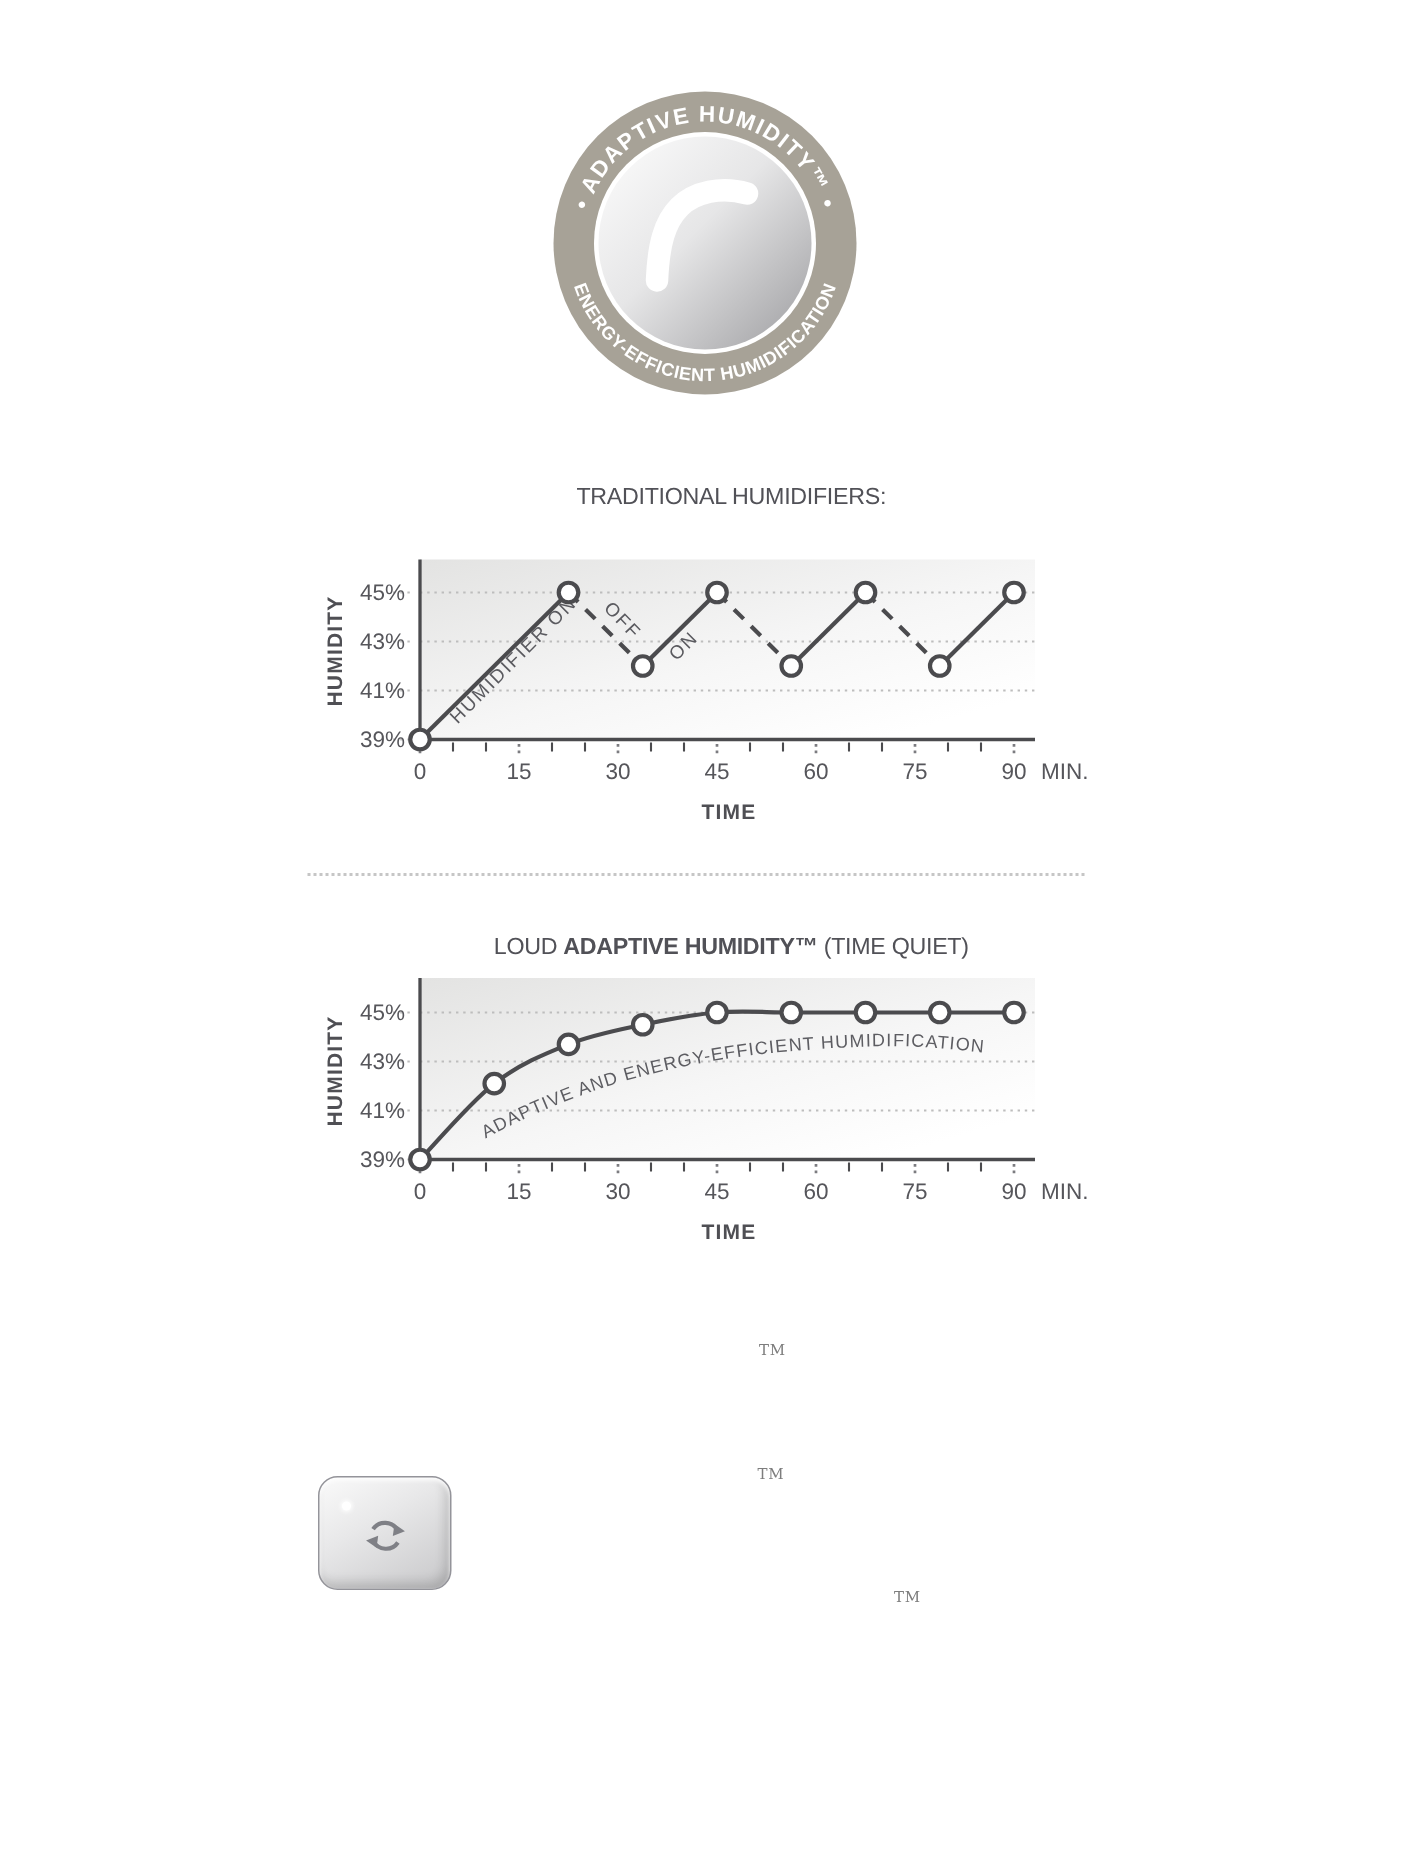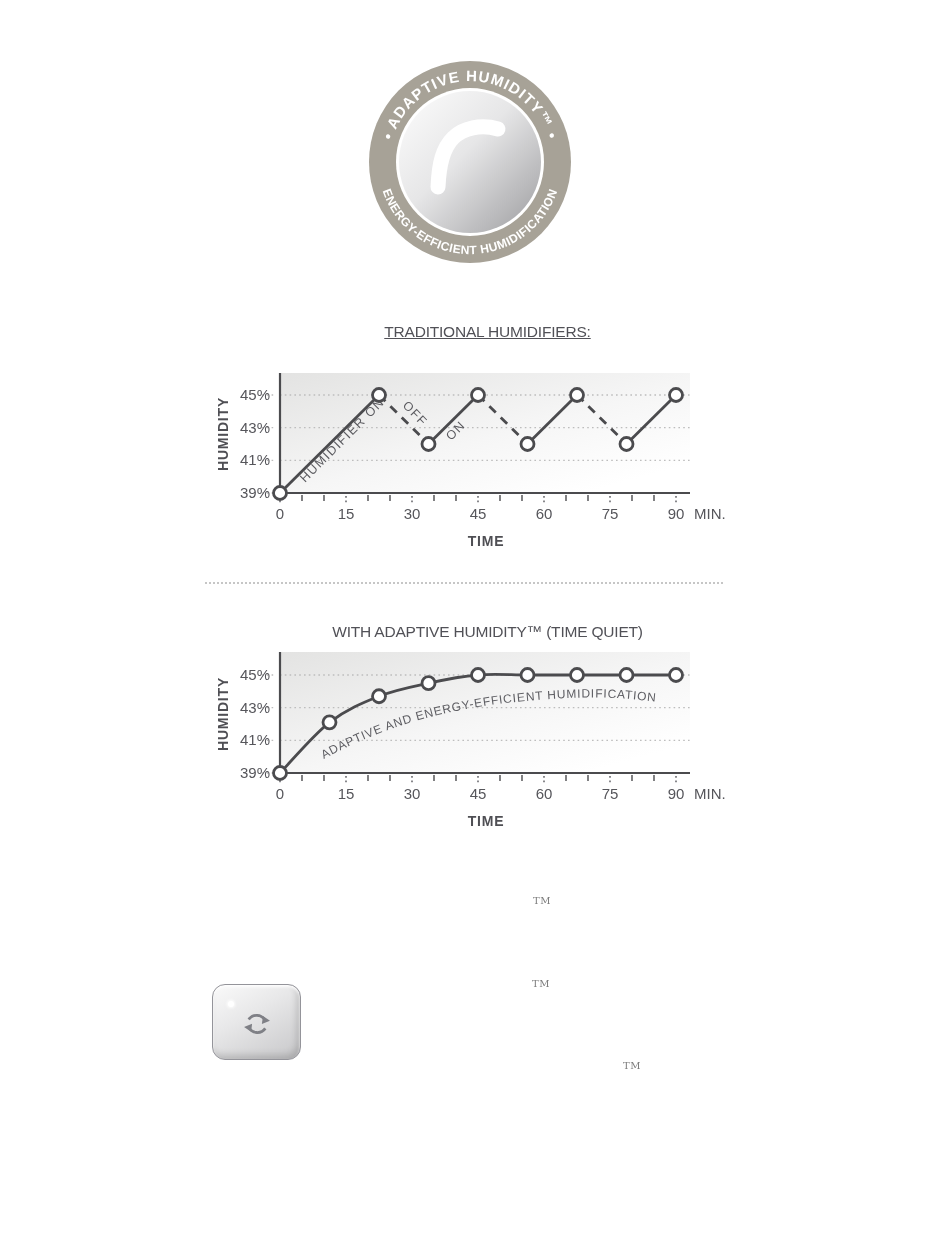--- a/index.html
+++ b/index.html
@@ -1,21 +1,21 @@
 <!DOCTYPE html>
 <html><head>
 <meta charset="utf-8">
 <style>
   html,body{margin:0;padding:0;background:#fff;}
   #page{position:relative;width:950px;height:1244px;background:#fff;overflow:hidden;
         font-family:"Liberation Sans",sans-serif;color:#56565b;}
   
   .chart-title{position:absolute;left:200px;width:575px;text-align:center;
       font-size:15.5px;letter-spacing:-0.2px;line-height:22px;color:#515157;}
-  .chart-title b{font-weight:normal;}
+  .chart-title b{font-weight:bold;}
   
   .dotted-rule{position:absolute;left:205px;top:582px;width:518px;height:0;
       border-top:2px dotted #c6c6c6;}
   
   svg text{font-family:"Liberation Sans",sans-serif;}
   .xtick{font-size:15px;fill:#56565b;text-anchor:middle;}
   .unit{text-anchor:start;}
   .ytick{font-size:15px;fill:#56565b;text-anchor:end;}
   .axis-title{font-size:14px;font-weight:bold;fill:#4f4f54;letter-spacing:0.8px;text-anchor:middle;}
   .inline-label{font-size:12.5px;fill:#5a5a5f;letter-spacing:1.4px;}
@@ -25,21 +25,21 @@
   .minortick{stroke:#4b4b4e;stroke-width:1.4;}
   .majortick{stroke:#7c7c80;stroke-width:1.8;stroke-dasharray:1.8 2.6;}
   .dataline{stroke:#4b4b4e;stroke-width:2.8;fill:none;}
   .dashed{stroke-dasharray:9 7;}
   .marker{fill:#fff;stroke:#4b4b4e;stroke-width:2.8;}
   
   #badge{position:absolute;left:366px;top:58px;}
   .badge-arc-top{font-size:15px;font-weight:bold;fill:#fff;letter-spacing:1.1px;}
   .badge-arc-bottom{font-size:12px;font-weight:bold;fill:#fff;letter-spacing:0.4px;}
   
-  .tm{position:absolute;font-family:"DejaVu Serif",serif;font-size:10px;color:#7d7d7d;letter-spacing:0.5px;margin-left:27px;}
+  .tm{position:absolute;font-family:"DejaVu Serif",serif;font-size:10px;color:#7d7d7d;letter-spacing:0.5px;}
   
   #mode-button{position:absolute;left:212px;top:984px;width:87px;height:74px;
       border:1.5px solid #94949a;border-radius:13px;
       background:linear-gradient(150deg,#fafafa 0%,#e8e8e9 40%,#c7c7c9 100%);
       box-shadow:inset 0 2px 3px rgba(255,255,255,.95), inset -3px -4px 7px rgba(0,0,0,.16);}
   #mode-button .led{position:absolute;left:15px;top:16px;width:6px;height:6px;border-radius:50%;
       background:#ffffff;box-shadow:0 0 3px 1px rgba(255,255,255,.9);}
   #mode-button .sync{position:absolute;left:50%;top:50%;transform:translate(-50%,-46%);}
 </style>
 </head>
@@ -62,21 +62,21 @@
     <circle cx="104" cy="104" r="71" fill="url(#discGrad)"></circle>
     <path d="M 72 129 C 73 105 77 90 87 80 C 97 70 115 66 132 71" fill="none" stroke="#ffffff" stroke-width="15" stroke-linecap="round"></path>
     <text class="badge-arc-top" text-anchor="middle">
       <textPath href="#arcTop" xlink:href="#arcTop" startOffset="50%">• ADAPTIVE HUMIDITY™ •</textPath>
     </text>
     <text class="badge-arc-bottom" text-anchor="middle">
       <textPath href="#arcBottom" xlink:href="#arcBottom" startOffset="50%">ENERGY-EFFICIENT HUMIDIFICATION</textPath>
     </text>
   </svg>
 
-  <div class="chart-title" style="top:321px;text-decoration:underline;">
+  <div class="chart-title" style="top:321px;">
     <div>TRADITIONAL HUMIDIFIERS:</div>
   </div>
 
   <svg id="chart0" style="position:absolute;left:200px;top:368px;" width="545" height="190" viewBox="200 368 545 190">
     <defs>
       <linearGradient id="fade0" x1="0" y1="0" x2="0.85" y2="0.9">
         <stop offset="0" stop-color="#e3e3e2"></stop>
         <stop offset="0.6" stop-color="#f6f6f6"></stop>
         <stop offset="1" stop-color="#ffffff"></stop>
       </linearGradient>
@@ -156,21 +156,21 @@
         <circle cx="676" cy="395" r="6.5" class="marker"></circle>
       </g>
     <text class="axis-title" transform="translate(228 434) rotate(-90)">HUMIDITY</text>
     <text class="axis-title" x="486" y="546">TIME</text>
     <text class="xtick unit" x="694" y="519">MIN.</text>
   </svg>
 
   <div class="dotted-rule"></div>
 
   <div class="chart-title" style="top:621px;">
-    <span>WITH </span><b>ADAPTIVE HUMIDITY™</b><span> (TIME QUIET)</span>
+    <span>LOUD </span><b>ADAPTIVE HUMIDITY™</b><span> (TIME QUIET)</span>
   </div>
 
   <svg id="chart1" style="position:absolute;left:200px;top:648px;" width="545" height="190" viewBox="200 648 545 190">
     <defs>
       <linearGradient id="fade1" x1="0" y1="0" x2="0.85" y2="0.9">
         <stop offset="0" stop-color="#e3e3e2"></stop>
         <stop offset="0.6" stop-color="#f6f6f6"></stop>
         <stop offset="1" stop-color="#ffffff"></stop>
       </linearGradient>
       <path id="clp1" d="M 322 760 C 380 728 445 708 525 701 S 625 699 660 702" fill="none"></path>

